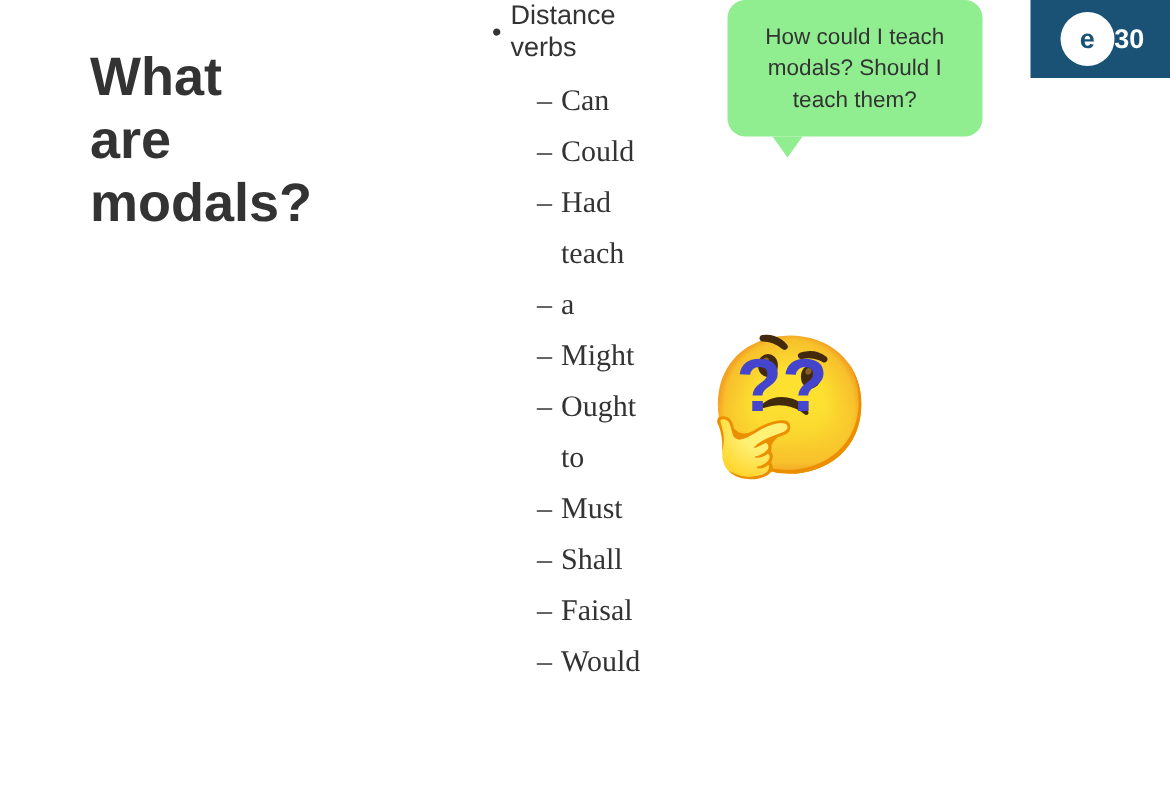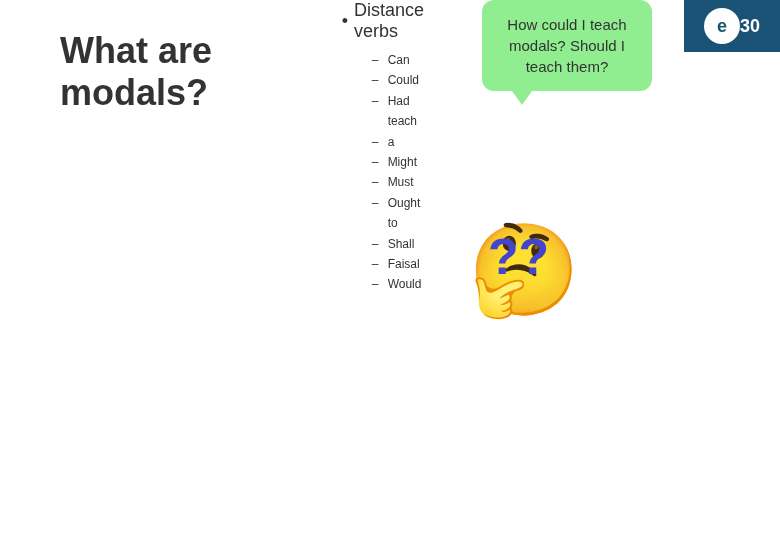--- a/index.html
+++ b/index.html
@@ -58,25 +58,26 @@
       color: #333;
     }
 
     .modal-list {
       list-style: none;
       padding-left: 30px;
       margin-top: 4px;
     }
 
     .modal-list li {
-      font-size: 12px;
+      font-size: 20px;
       color: #333;
       line-height: 1.7;
       position: relative;
       padding-left: 16px;
+      font-family: Liberation Serif, serif;
     }
 
     .modal-list li::before {
       content: "–";
       position: absolute;
       left: 0;
     }
 
     
     .illustration-area {
@@ -230,22 +231,22 @@
       <div class="auxiliary-heading">
         <span class="bullet">•</span>
         <span>Distance verbs</span>
       </div>
       <ul class="modal-list" id="modal-list">
       <li>Can</li>
           <li>Could</li>
           <li>Had teach</li>
           <li>a</li>
           <li>Might</li>
+          <li>Ought to</li>
           <li>Must</li>
-          <li>Ought to</li>
           <li>Shall</li>
           <li>Faisal</li>
           <li>Would</li>
         </ul>
     </div>
 
     <div class="illustration-area">
       <div style="position:relative; display:inline-block;">
         <div class="question-marks">??</div>
         <div class="emoji-face">🤔</div>

